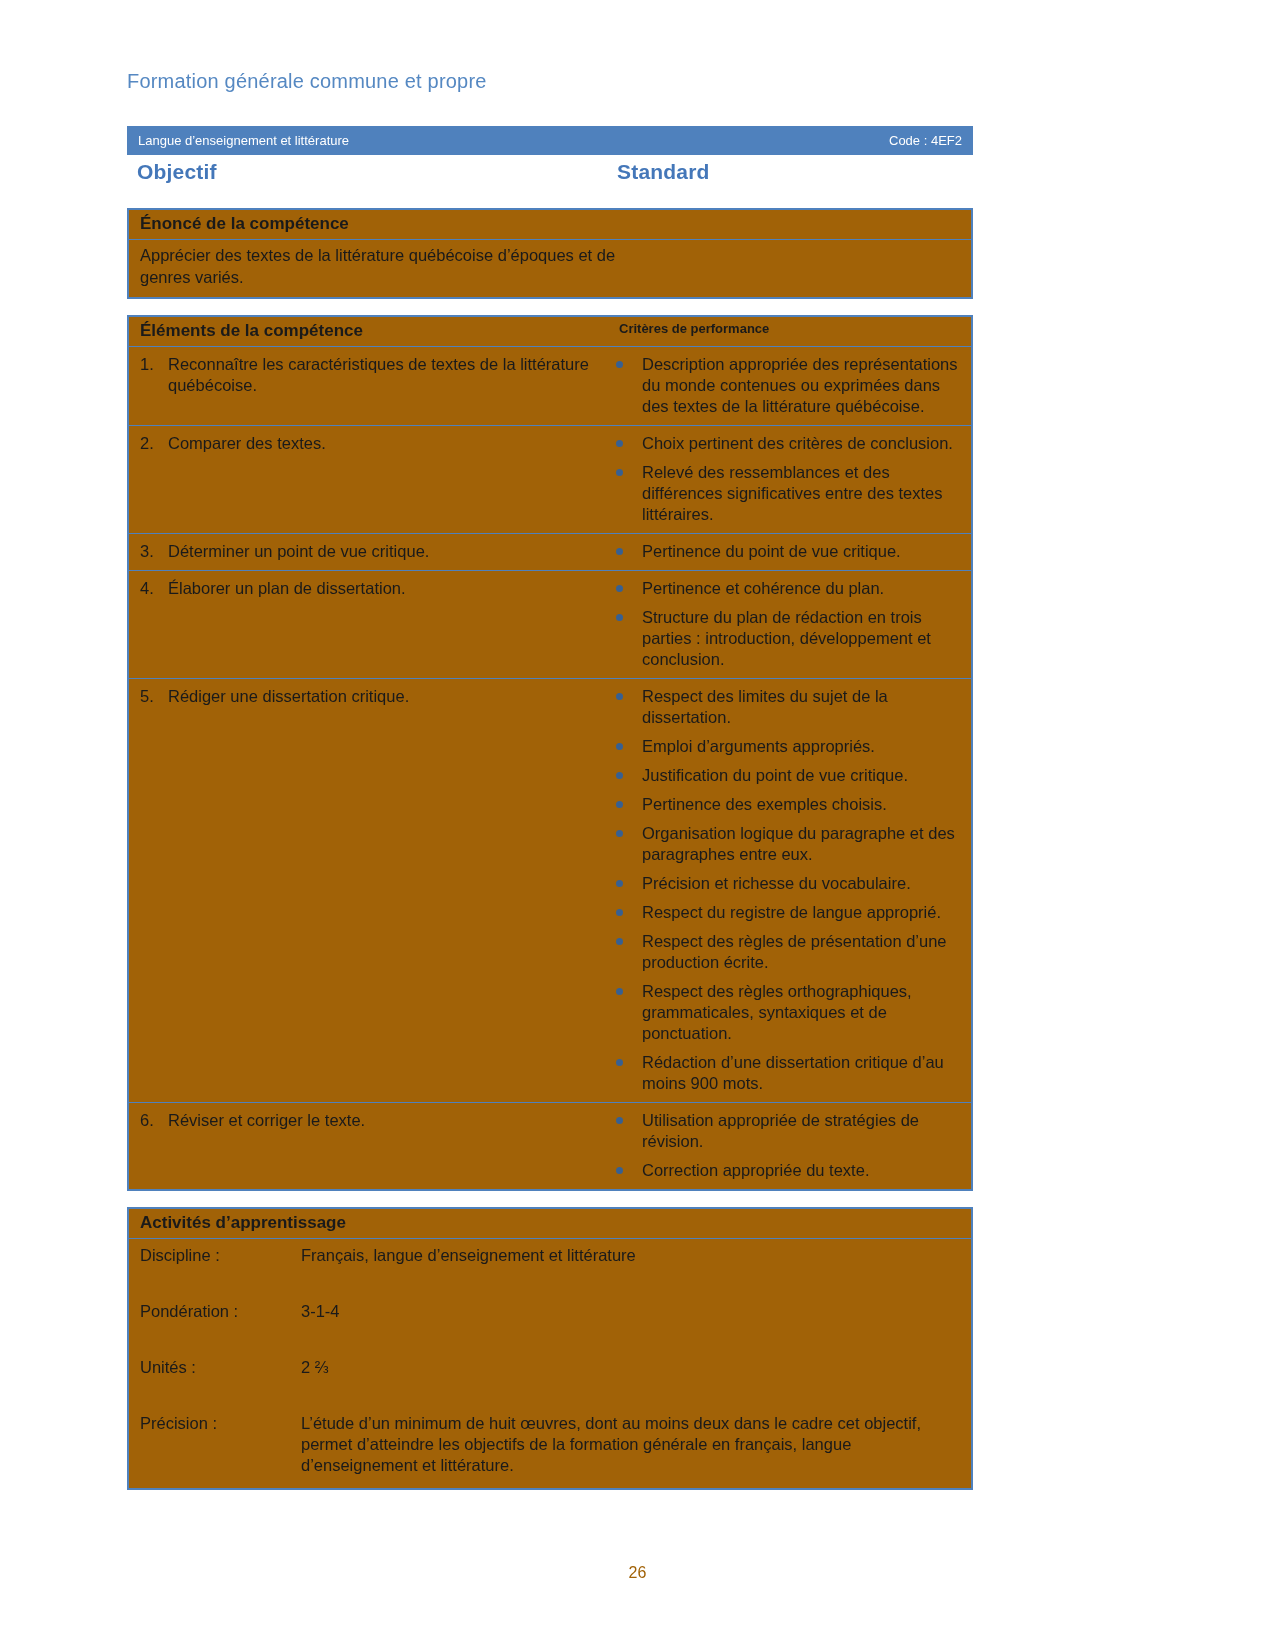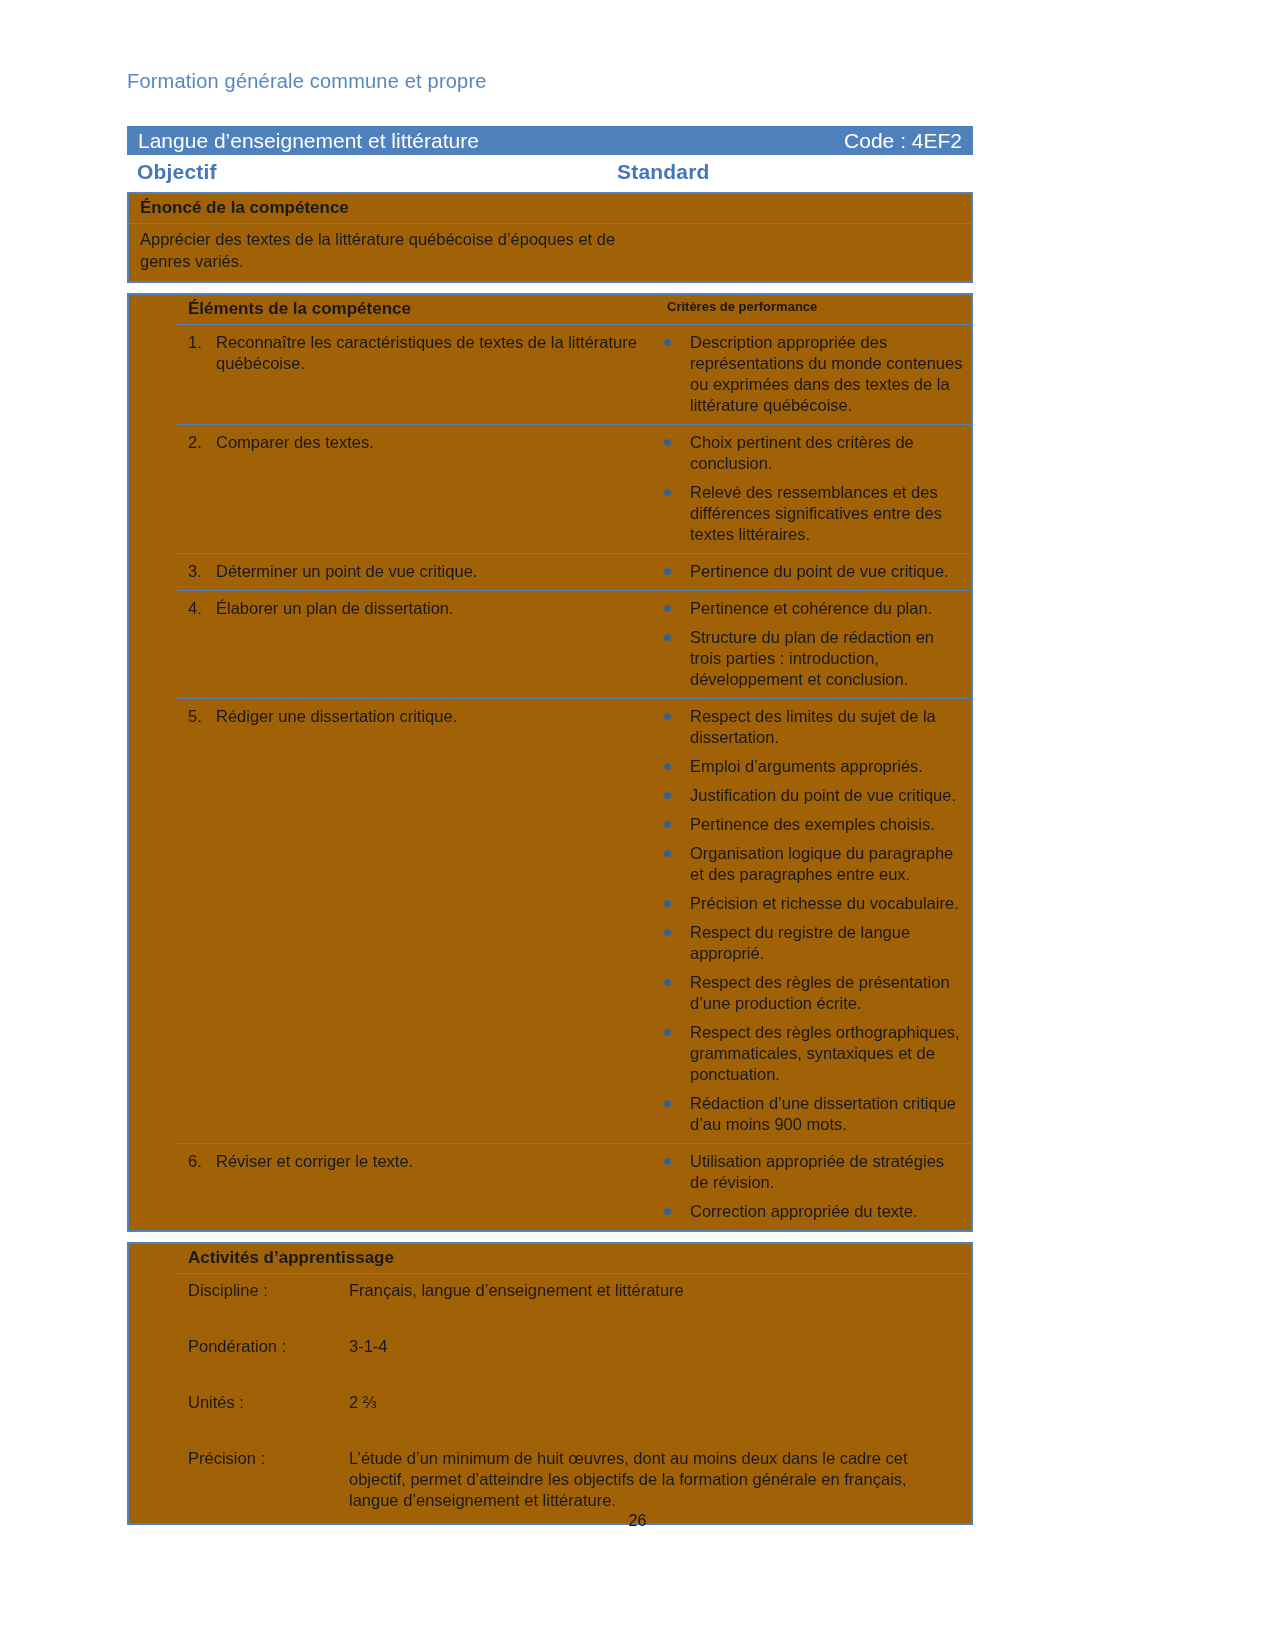--- a/index.html
+++ b/index.html
@@ -29,47 +29,47 @@
   }
   .banner {
     margin-top: 33px;
     background: #4f81bd;
     color: #ffffff;
     height: 29px;
     display: flex;
     align-items: center;
     justify-content: space-between;
     padding: 0 11px;
-    font-size: 21px;
+    font-size: 13px;
     box-sizing: border-box;
   }
   .col-heads {
     position: relative;
     height: 30px;
     margin-top: 3px;
-    margin-bottom: 4px;
+    margin-bottom: 20px;
   }
   .col-heads .objectif,
   .col-heads .standard {
     position: absolute;
     top: 2px;
     font-size: 21px;
     font-weight: bold;
     color: #4477b9;
     letter-spacing: 0.2px;
   }
   .col-heads .objectif { left: 10px; }
   .col-heads .standard { left: 490px; }
 
   .tbl {
     border: 2px solid #4f81bd;
     box-sizing: border-box;
     background: #a16207;
   }
-  .tbl + .tbl { margin-top: 10px; padding-left: 48px; }
+  .tbl + .tbl { margin-top: 16px; }
   .tbl-a { margin-top: 0; }
   .tbl-title {
     font-size: 17px;
     font-weight: bold;
     padding: 4px 11px 5px 11px;
     border-bottom: 1px solid #4f81bd;
   }
   .tbl-a .enonce-text {
     padding: 4px 11px 9px 11px;
     font-size: 16.5px;
@@ -148,26 +148,26 @@
     line-height: 21px;
     row-gap: 6px;
     column-gap: 0;
     gap: 35px;
   }
   .tbl-c .act-label { white-space: nowrap; }
   .tbl-c .act-value { padding-right: 10px; }
 
   .page-num {
     position: absolute;
-    top: 1512px;
+    top: 1564px;
     left: 0;
     width: 1275px;
     text-align: center;
     font-size: 16px;
-    color: #0f172a;
+    color: #a16207;
   }
 </style>
 </head>
 <body>
 
 <div class="page-content">
 
   <div class="doc-header">Formation générale commune et propre</div>
 
   <div class="banner">

